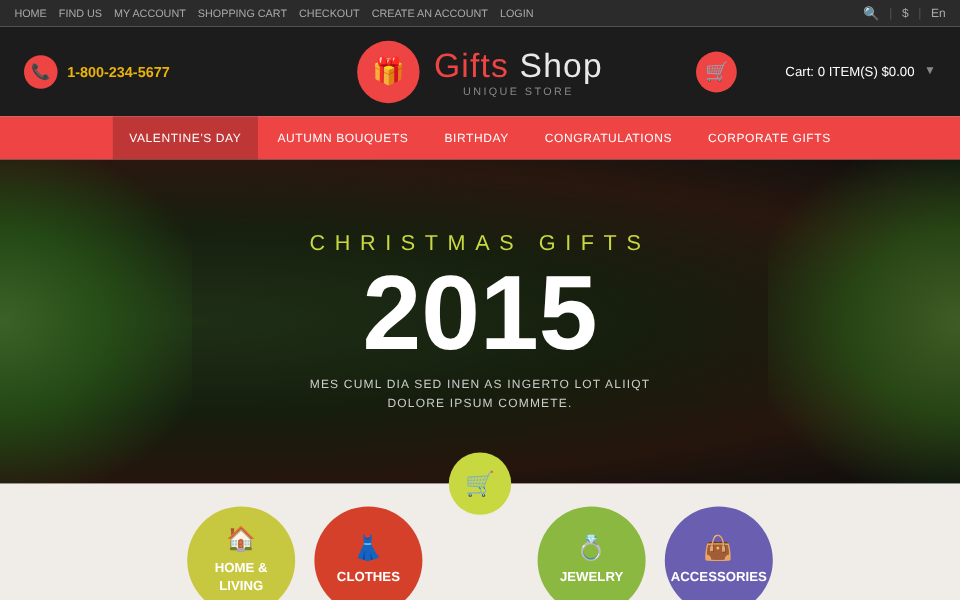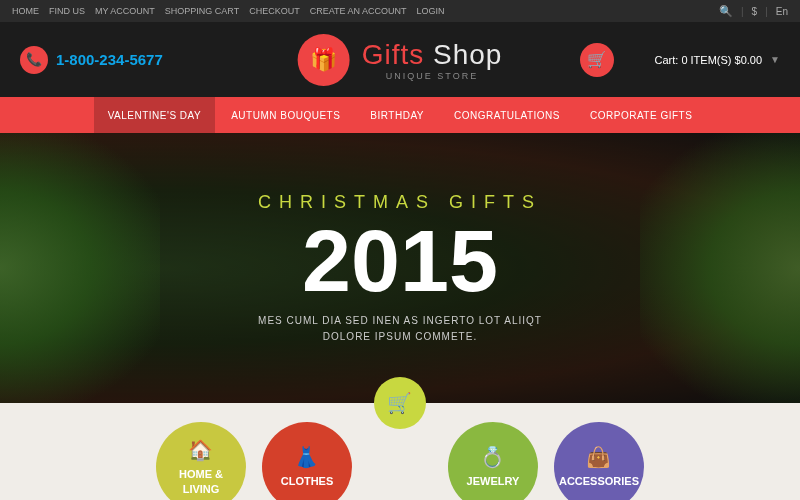--- a/index.html
+++ b/index.html
@@ -33,21 +33,21 @@
       align-items: center;
       justify-content: space-between;
       padding: 0 20px;
     }
     #phone-area { display: flex; align-items: center; gap: 8px; }
     .phone-icon-circle {
       width: 28px; height: 28px; border-radius: 50%;
       background: #e44; display: flex; align-items: center; justify-content: center;
       color: white; font-size: 13px;
     }
-    #phone-number { color: #0ea5e9; font-size: 15px; font-weight: bold; }
+    #phone-number { color: #eab308; font-size: 12px; font-weight: bold; }
 
     #logo-area { display: flex; align-items: center; gap: 12px; position: absolute; left: 50%; transform: translateX(-50%); }
     .logo-icon-circle {
       width: 52px; height: 52px; border-radius: 50%;
       background: #e44; display: flex; align-items: center; justify-content: center;
       color: white; font-size: 22px;
     }
     #logo-text { display: flex; flex-direction: column; }
     #logo-title { color: #fff; font-size: 28px; font-weight: normal; letter-spacing: 1px; }
     #logo-title span { color: #e44; }

